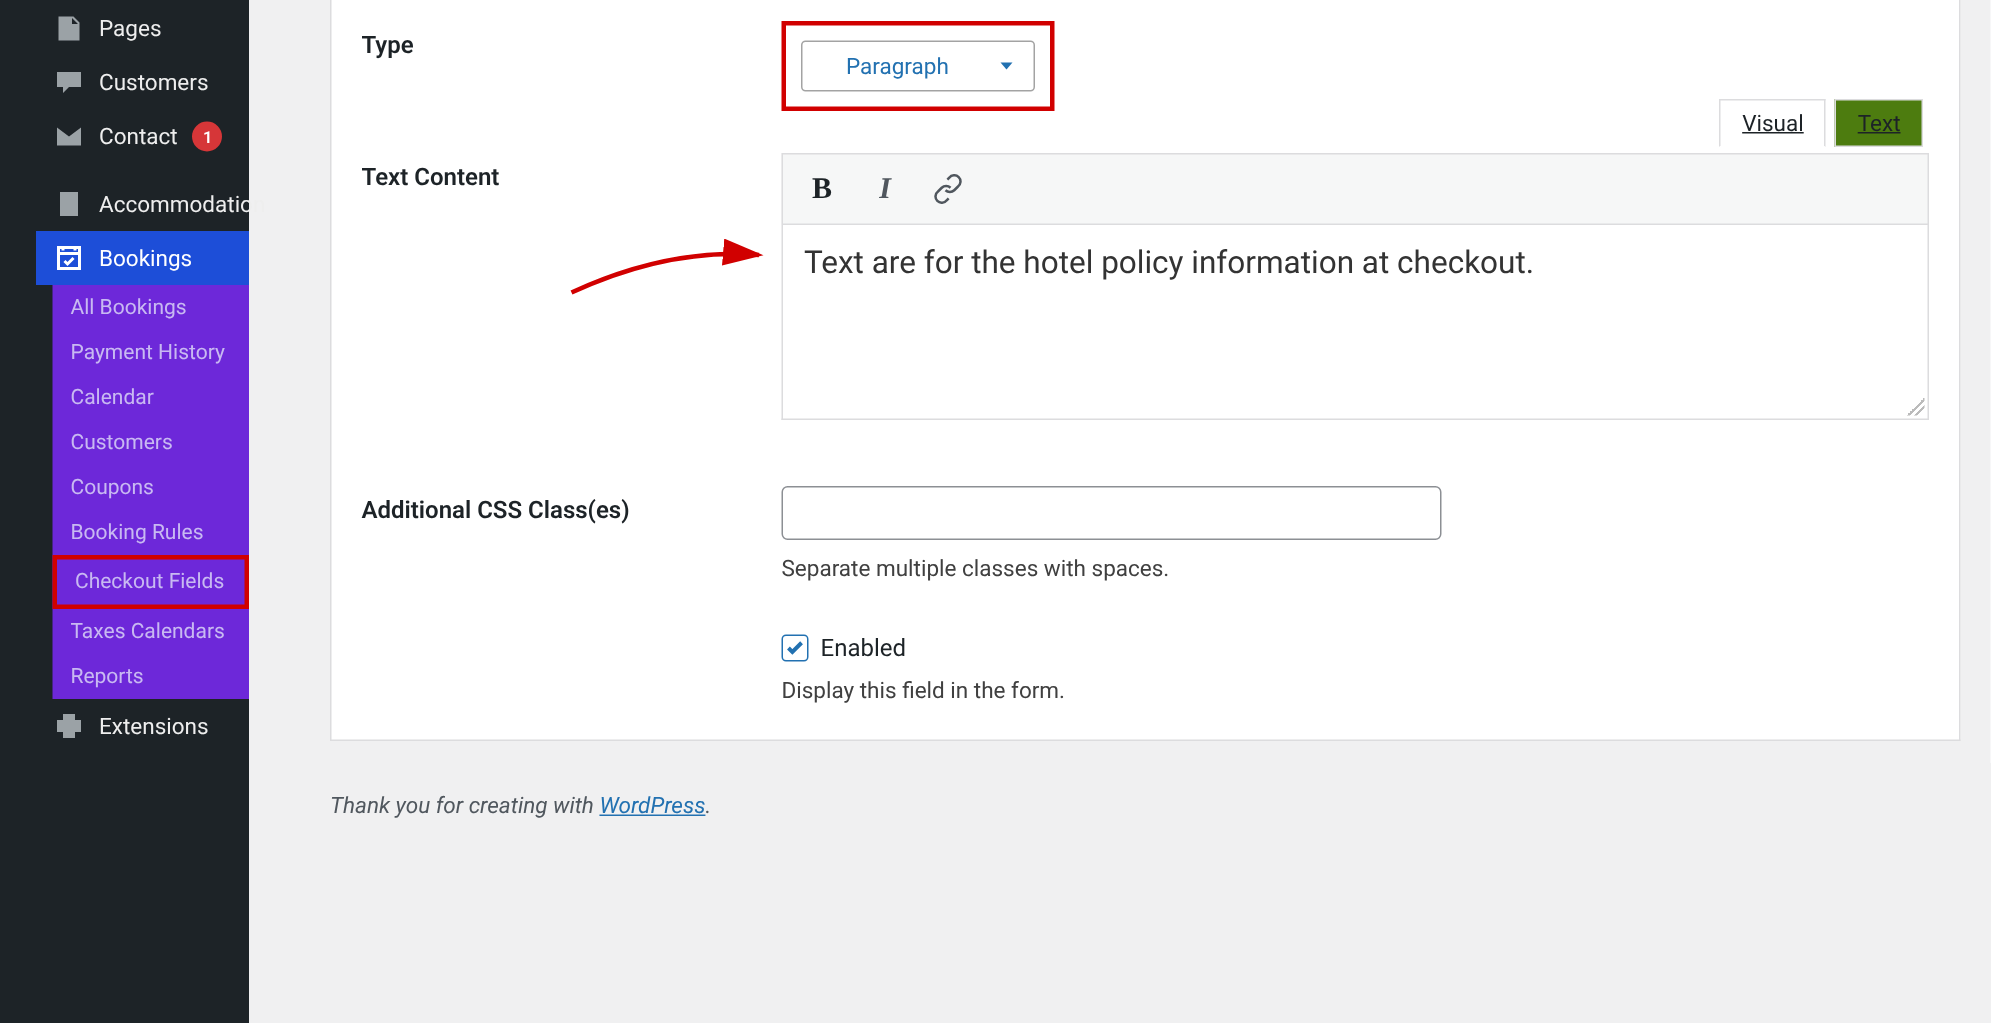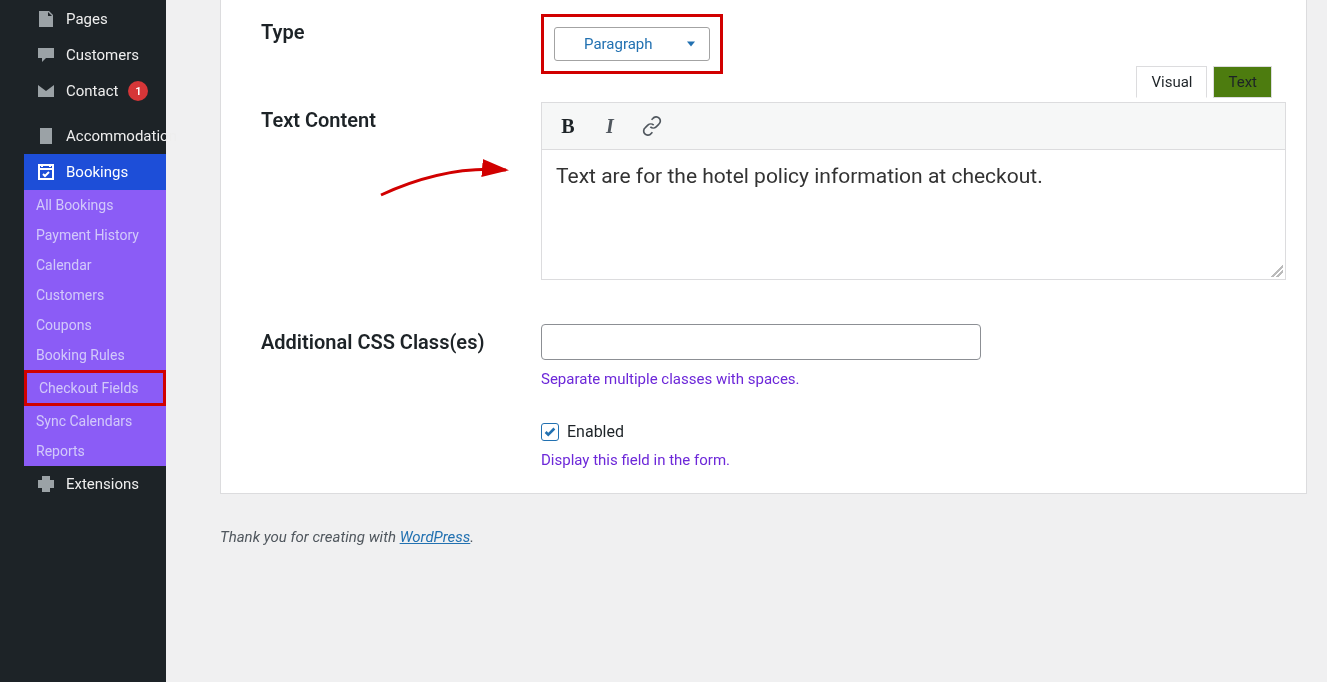--- a/index.html
+++ b/index.html
@@ -5,45 +5,45 @@
   * { margin:0; padding:0; box-sizing:border-box; }
   body { font-family: -apple-system, BlinkMacSystemFont, "Segoe UI", Roboto, sans-serif; font-size:14px; color:#1d2327; background:#f0f0f1; width:1327px; height:682px; overflow:hidden; position:relative; }
   .sidebar { position:absolute; top:0; left:0; width:166px; height:100%; background:#1d2327; color:#f0f0f1;padding-left:24px; }
   .sb-item { display:flex; align-items:center; gap:10px; padding:8px 12px; font-size:15px; color:#eee; cursor:pointer; position:relative; }
   .sb-item .ic { width:20px; height:20px; display:flex; align-items:center; justify-content:center; color:rgba(240,246,252,.6); }
   .sb-item .ic svg { width:20px; height:20px; fill:currentColor; }
   .sb-section { border-top:1px solid rgba(255,255,255,0); }
   .sb-item.active { background:#1d4ed8; color:#fff; }
   .sb-item.active .ic { color:#fff; }
   .sb-item.active::after { content:""; position:absolute; right:-10px; top:50%; margin-top:-10px; border:10px solid transparent; border-right-color:#f0f0f1; }
-  .sb-sub { background:#8b5cf6; }
+  .sb-sub { background:#6d28d9;margin-left:11px; }
   .sb-sub .sub-link { display:block; padding:7px 12px; font-size:14px; color:rgba(240,246,252,.7); cursor:pointer; }
   .sb-sub .sub-link.hl { border:3px solid #d10000; }
   .badge { display:inline-flex; align-items:center; justify-content:center; min-width:20px; height:20px; padding:0 6px; border-radius:10px; background:#d63638; color:#fff; font-size:11px; font-weight:600; }
   .main { position:absolute; left:196px; top:0; right:0; bottom:0; padding:0 20px 20px 24px; }
   .panel { background:#fff; border:1px solid #dcdcde; border-top:none; margin-bottom:30px; }
   .form-row { display:flex; align-items:flex-start; padding:14px 20px; }
-  .form-label { width:280px; font-weight:600; font-size:20px; padding-top:6px;margin-left:20px; }
+  .form-label { width:280px; font-weight:600; font-size:16px; padding-top:6px; }
   .form-field { flex:1; }
   .select-wrap { display:inline-block; border:3px solid #d10000; padding:10px 10px; }
   .select { display:inline-flex; align-items:center; gap:30px; height:34px; padding:0 10px 0 29px; border:1px solid #a3a3a3; border-radius:3px; background:#fff; color:#2271b1; font-size:15px; cursor:pointer; }
   .select .chev { width:16px; height:16px; fill:#2271b1; }
   .editor-shell { position:relative; }
-  .tabs { position:absolute; right:14px; top:-36px; display:flex; gap:6px; }
+  .tabs { position:absolute; right:4px; top:-36px; display:flex; gap:6px;text-decoration:underline; }
   .tab { padding:6px 14px; font-size:15px; background:#4d7c0f; border:1px solid #dcdcde; cursor:pointer; }
   .tab.active { background:#fff; border-bottom-color:#fff; }
   .toolbar { display:flex; gap:18px; height:48px; padding:10px 14px; border:1px solid #dcdcde; background:#f6f7f7; align-items:center; }
   .toolbar .tbtn { width:24px; height:24px; display:flex; align-items:center; justify-content:center; cursor:pointer; color:#50575e; }
   .toolbar .tbtn svg { width:20px; height:20px; fill:currentColor; }
   .toolbar .tbtn.bold { font-weight:900; font-size:20px; font-family:Georgia,serif; color:#1d2327; }
   .toolbar .tbtn.ital { font-style:italic; font-weight:bold; font-size:20px; font-family:Georgia,serif; color:#50575e; }
   .editor-area { height:130px; border:1px solid #dcdcde; border-top:none; padding:14px 14px; font-size:21px; color:#333; resize:none; outline:none; position:relative; }
   .editor-area::after { content:""; position:absolute; right:2px; bottom:2px; width:12px; height:12px; background:linear-gradient(135deg, transparent 50%, #bbb 50%, #bbb 60%, transparent 60%, transparent 70%, #bbb 70%, #bbb 80%, transparent 80%); }
   .css-input { width:440px; height:36px; padding:4px 10px; border:1px solid #8c8f94; border-radius:4px; font-size:15px; background:#fff; }
-  .helper { margin-top:10px; font-size:15px; color:#6d28d9; }
+  .helper { margin-top:10px; font-size:15px; color:#404040; }
   .check-row { display:flex; align-items:center; gap:8px; }
   .check { width:18px; height:18px; border:1px solid #2271b1; border-radius:3px; display:flex; align-items:center; justify-content:center; background:#fff; }
   .check svg { width:14px; height:14px; fill:none; stroke:#2271b1; stroke-width:3; }
   .enabled-label { font-size:16px; }
   .footer-note { font-size:15px; font-style:italic; color:#50575e; padding:4px 0; }
   .footer-note a { color:#2271b1; text-decoration:underline; }
   .arrow { position:absolute; pointer-events:none; }
 </style>
 </head>
 <body>
@@ -92,21 +92,21 @@
     <span>Bookings</span>
   </div>
   <div class="sb-sub">
     <a class="sub-link">All Bookings</a>
     <a class="sub-link">Payment History</a>
     <a class="sub-link">Calendar</a>
     <a class="sub-link">Customers</a>
     <a class="sub-link">Coupons</a>
     <a class="sub-link">Booking Rules</a>
     <a class="sub-link hl">Checkout Fields</a>
-    <a class="sub-link">Sync Calendars</a>
+    <a class="sub-link">Taxes Calendars</a>
     <a class="sub-link">Reports</a>
   </div>
   <div class="sb-item">
     <span class="ic">
         <svg viewBox="0 0 20 20">
           <path d="M6 2v4H2v8h4v4h8v-4h4V6h-4V2z"></path>
         </svg>
       </span>
     <span>Extensions</span>
   </div>

